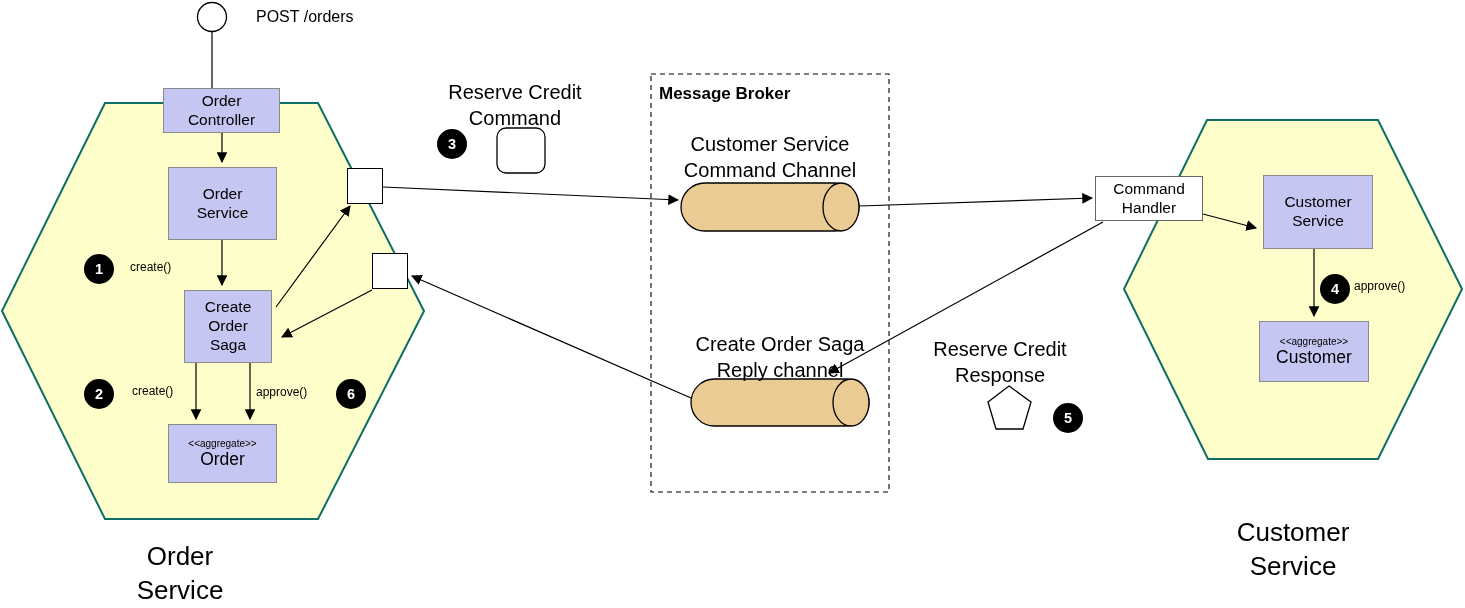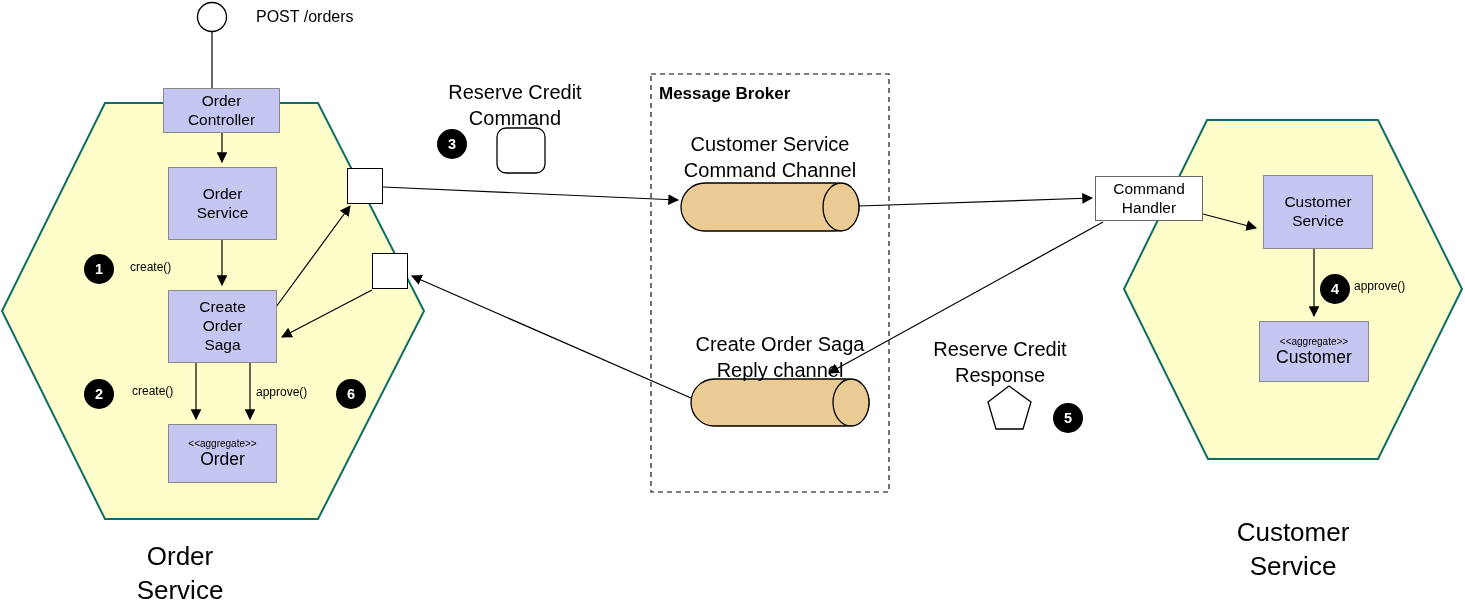--- a/index.html
+++ b/index.html
@@ -86,21 +86,21 @@
   </svg>
 
   <div class="layer overlay">
 
     <div class="post-lbl" style="left:256px;top:8px;">POST /orders</div>
 
     <div class="comp" style="left:163px;top:88px;width:117px;height:45px;">Order
 Controller</div>
     <div class="comp" style="left:168px;top:167px;width:109px;height:73px;">Order
 Service</div>
-    <div class="comp" style="left:168px;top:290px;width:109px;height:73px;text-align:center;">Create
+    <div class="comp" style="left:184px;top:290px;width:88px;height:73px;text-align:center;">Create
 Order
 Saga</div>
     <div class="comp" style="left:168px;top:424px;width:109px;height:59px;">
       <span class="stereotype">&lt;&lt;aggregate&gt;&gt;</span>
       <span class="agg-name">Order</span>
     </div>
 
     <div class="port" style="left:347px;top:168px;"></div>
     <div class="port" style="left:372px;top:253px;"></div>
 

